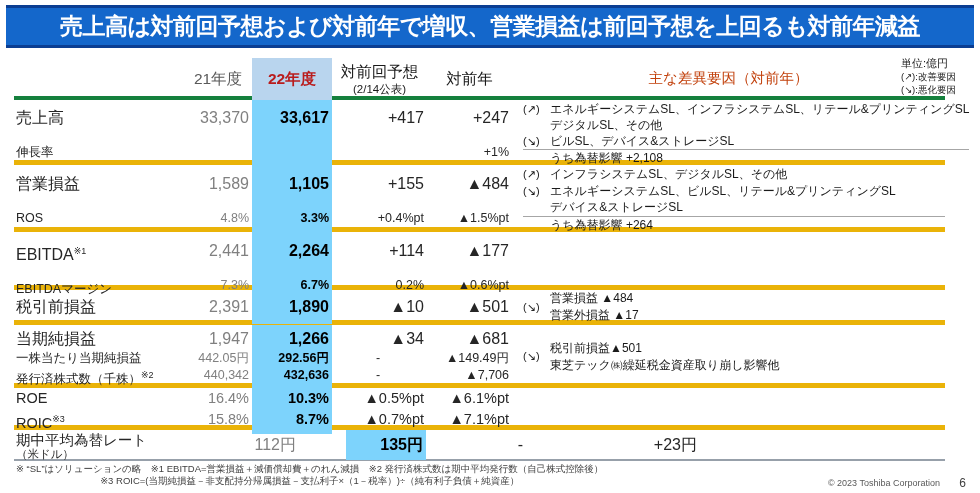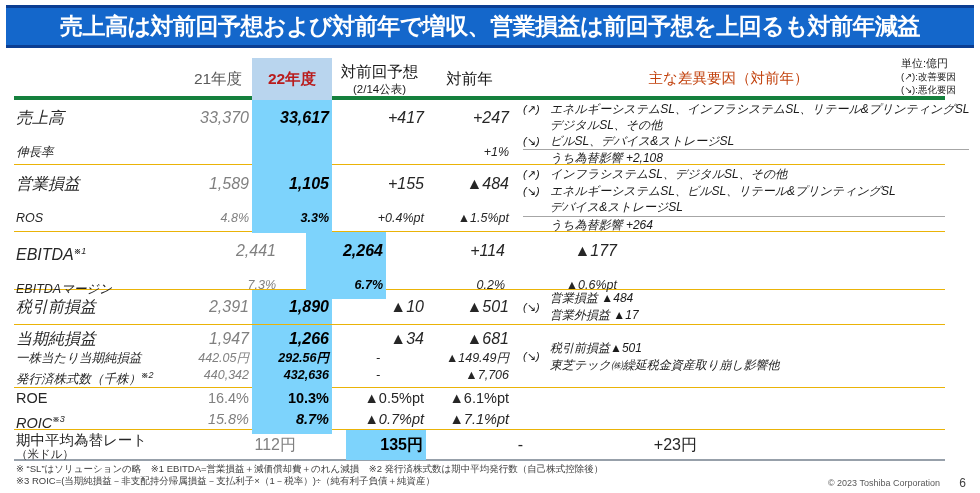--- a/index.html
+++ b/index.html
@@ -18,21 +18,21 @@
     color:#ffffff; font-weight:bold; font-size:23px; letter-spacing:-0.5px; white-space:nowrap;
   }
   
   .legend { position:absolute; top:56px; right:5px; width:74px; line-height:12px; }
   .legend .u  { font-size:11px; color:#1a1a1a; line-height:14px; }
   .legend .l  { font-size:9.5px; color:#1a1a1a; line-height:13px; white-space:nowrap; }
   
   .tbl { position:absolute; left:14px; top:58px; width:931px; }
   .row { display:grid; grid-template-columns:170px 68px 80px 95px 85px 1fr; position:relative; }
   .hsep { border-bottom:4px solid #15803d; }
-  .gsep { border-bottom:1px solid #eab308;font-style:italic; }
+  .gsep { border-bottom:5px solid #eab308; }
   .bsep { border-bottom:2px solid #97A0AA; }
   .hl  { background:#7dd3fc; }
   .hlh { background:#B9D5EE; }
   .num { text-align:right; padding-right:3px; white-space:nowrap; }
   .ctr { text-align:center; }
   .g   { color:#808080; }
   .b   { color:#000; font-weight:bold; }
   .main { font-size:16px; line-height:24px; }
   .sub  { font-size:12.5px; line-height:20px;margin-top:12px; }
   .lbl  { padding-left:2px; white-space:nowrap; }
@@ -48,36 +48,36 @@
   
   .dcell { padding-left:11px; }
   .dline { display:flex; font-size:12px; line-height:16px; color:#1a1a1a; white-space:nowrap; }
   .dmark { flex:0 0 27px; font-size:11px; }
   .ul    { border-bottom:1px solid #A6A6A6; }
   .dgroup { display:flex; align-items:center; }
   .dgroup .dmark { align-self:center; }
   
   .r-rev  { height:65px; } .r-rev .pc { padding-top:6px; }
   .r-op   { height:67px; } .r-op  .pc { padding-top:7px; }
-  .r-eb   { height:58px;gap:27px; } .r-eb  .pc { padding-top:7px; }
+  .r-eb   { height:58px; } .r-eb  .pc { padding-top:7px; }
   .r-pre  { height:35px; } .r-pre .pc { line-height:34px; font-size:16px; }
   .r-net  { height:63px; } .r-net .pc { padding-top:3px; }
   .r-net .m  { font-size:16px; line-height:22px; }
   .r-net .s1 { font-size:12.5px; line-height:17px; }
   .r-roe, .r-roic { height:21px; }
   .r-roe .pc, .r-roic .pc { font-size:14.5px; line-height:21px; }
   .r-fx { height:31px;gap:47px; }
   .r-fx .pc { line-height:30px; font-size:16px; }
   .r-fx .lblfx { padding-top:2px; }
   .r-fx .lblfx .t { font-size:14.5px; line-height:16px; }
   .r-fx .lblfx .s { font-size:11.5px; line-height:12px; }
   .dline16 { line-height:16.5px; }
   .dline17 { font-size:12px; line-height:17px; color:#1a1a1a; white-space:nowrap; }
   
-  .footnotes { position:absolute; left:16px; top:463px; color:#404040; }
+  .footnotes { position:absolute; left:16px; top:463px; color:#404040;text-align:center; }
   .footnotes div { font-size:9.5px; line-height:12px; white-space:nowrap; }
   .copyright { position:absolute; right:40px; bottom:5px; font-size:9px; color:#595959; }
   .pagenum   { position:absolute; right:14px; bottom:3px; font-size:12px; color:#404040; }
 </style>
 </head>
 <body>
 
 <div class="slide">
 
   <div class="title-bar">

